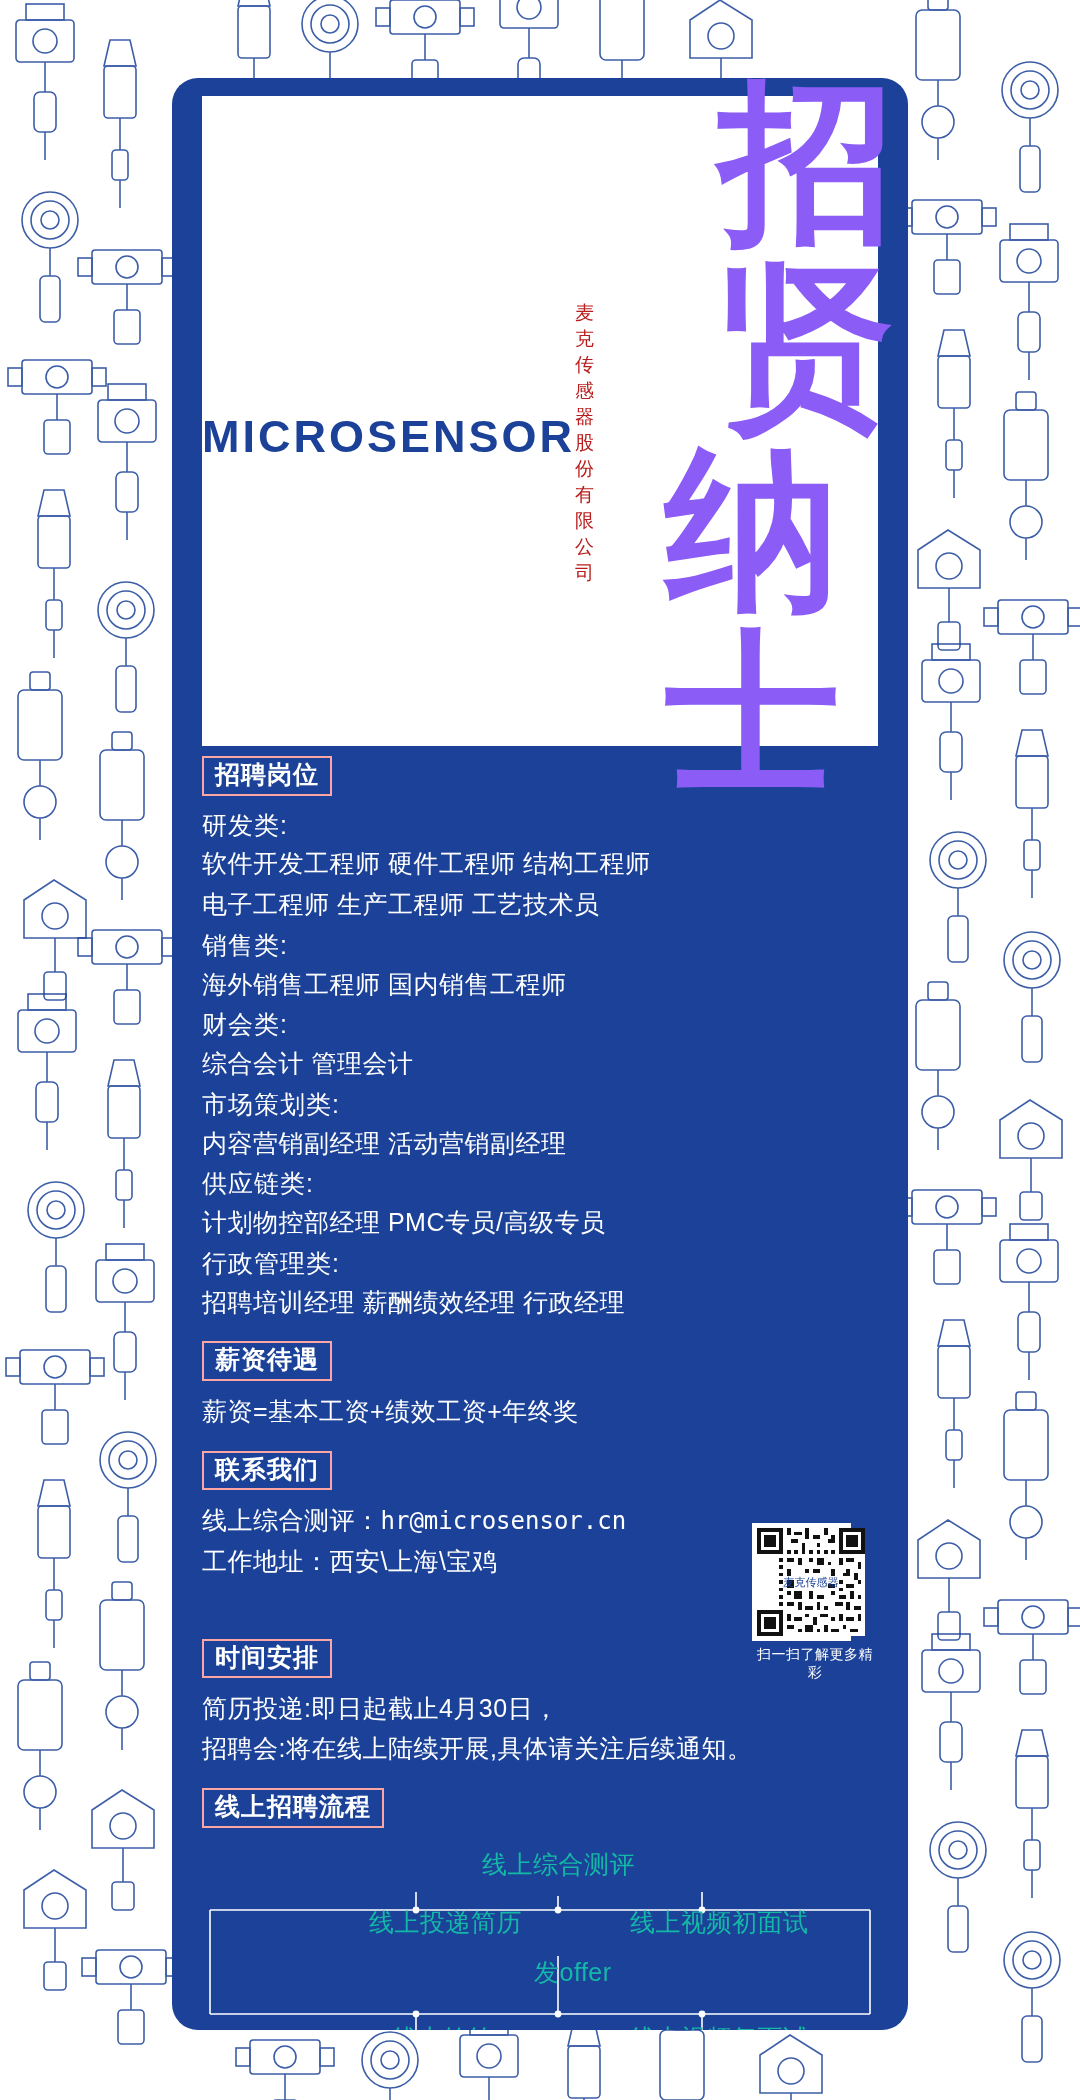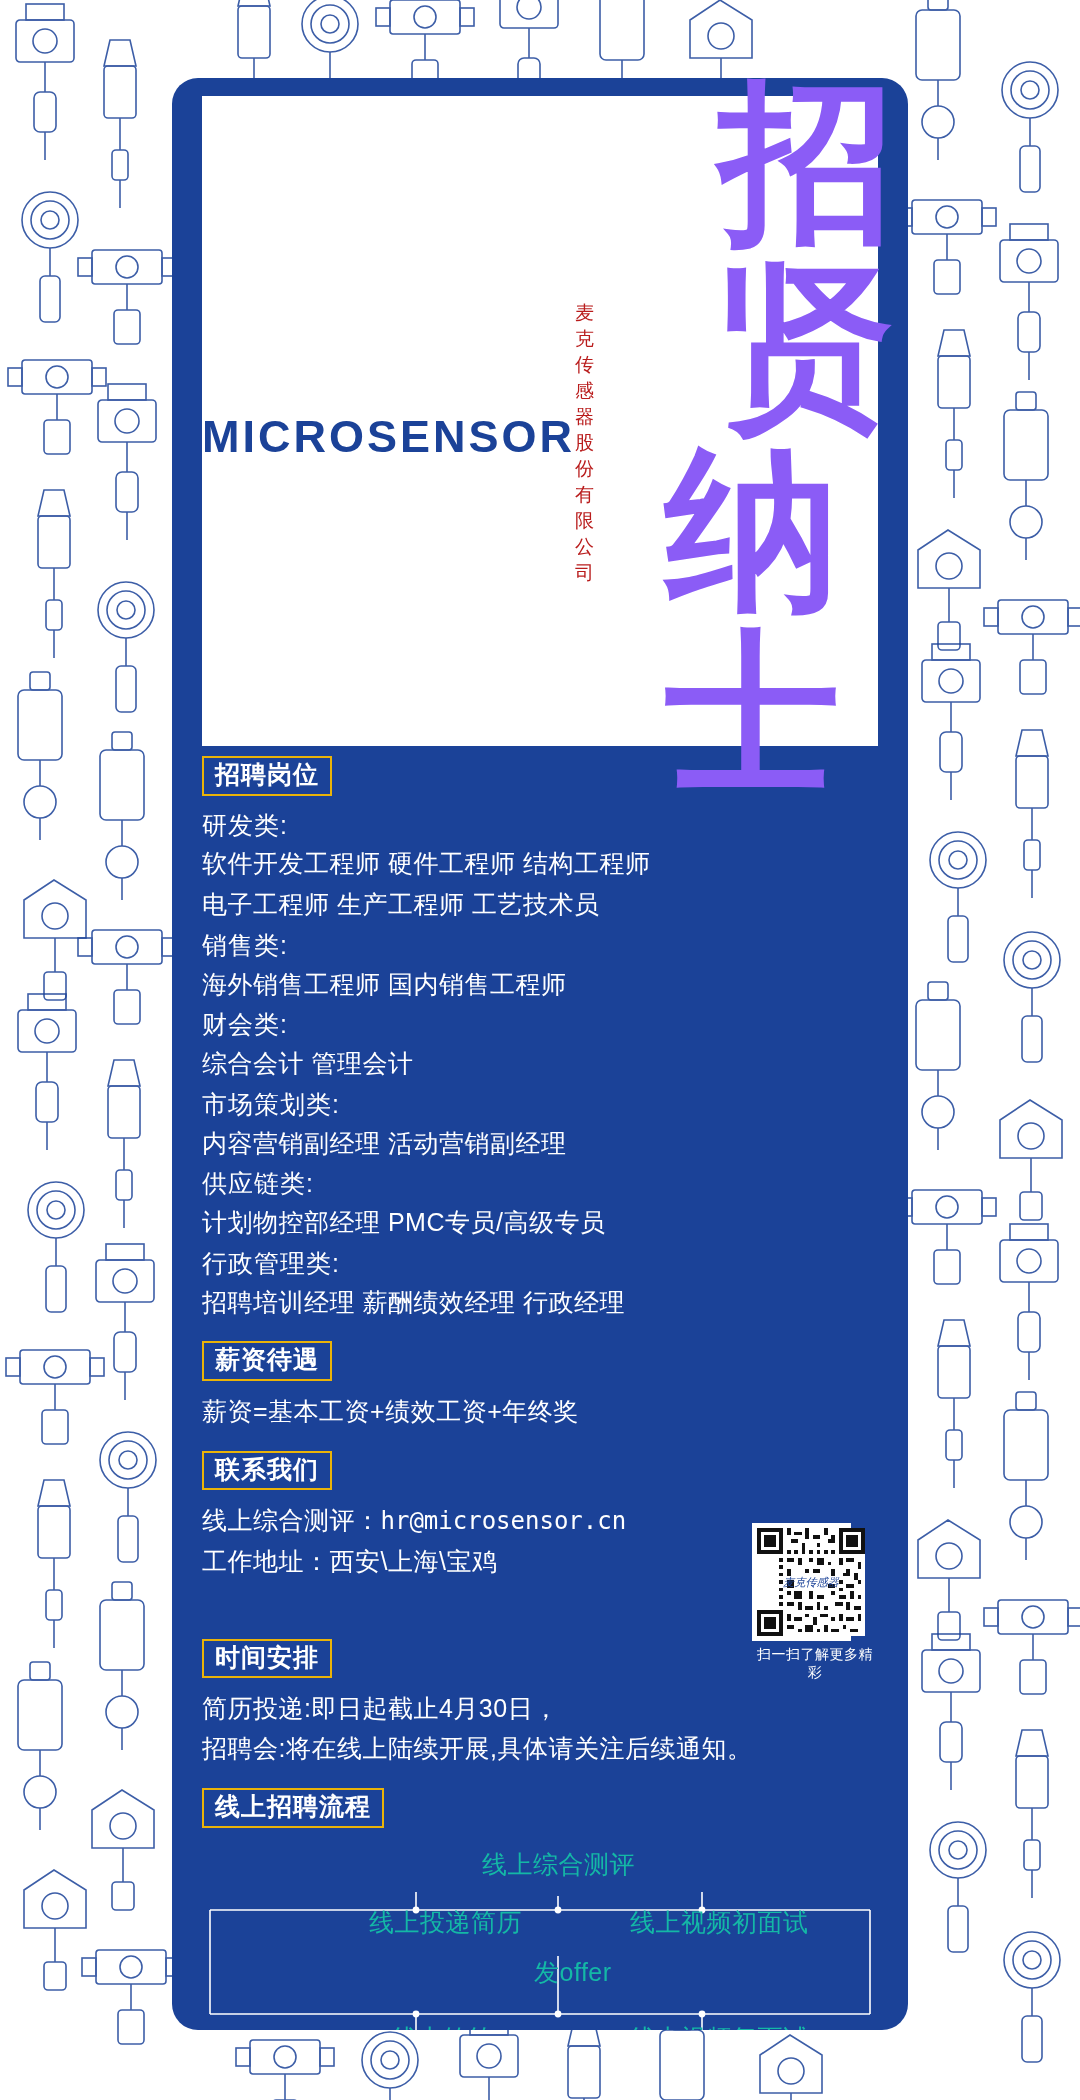--- a/index.html
+++ b/index.html
@@ -74,21 +74,21 @@
 
   
   .content {
     position: absolute;
     left: 30px; top: 678px;
     width: 676px;
     color: #ffffff;
   }
   .sec-title {
     display: inline-block;
-    border: 2px solid #eab308;
+    border: 2px solid #fca5a5;
     padding: 3px 11px 5px 11px;
     font-size: 25px;
     font-weight: bold;
     line-height: 1.1;
     margin-bottom: 10px;
     letter-spacing: 1px;
   }
   .cat {
     font-size: 25px;
     font-weight: normal;
@@ -114,21 +114,20 @@
   .qr {
     position: absolute;
     right: 0px; top: 72px;
     width: 126px;
     text-align: center;
   }
   .qr-img {
     width: 99px; height: 118px;
     background: #ffffff;
     padding: 5px;
-    font-style: italic;
   }
   .qr-caption {
     margin-top: 5px;
     font-size: 14px;
     letter-spacing: 0.5px;
     color: #ffffff;
   }
 
   
   .flow {

